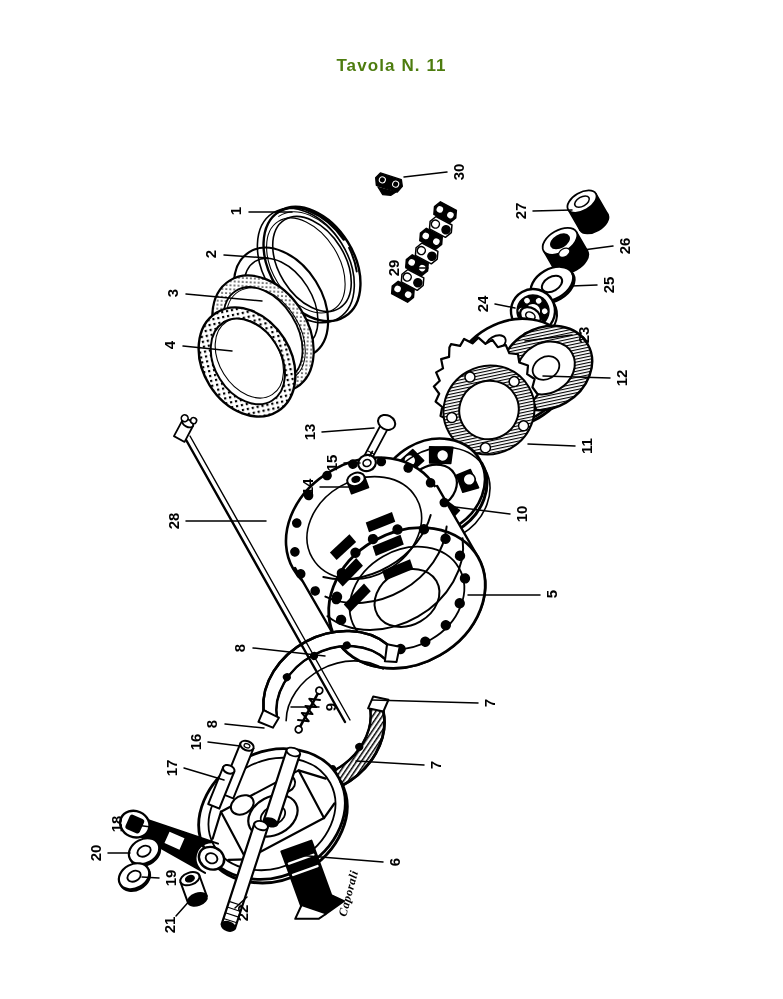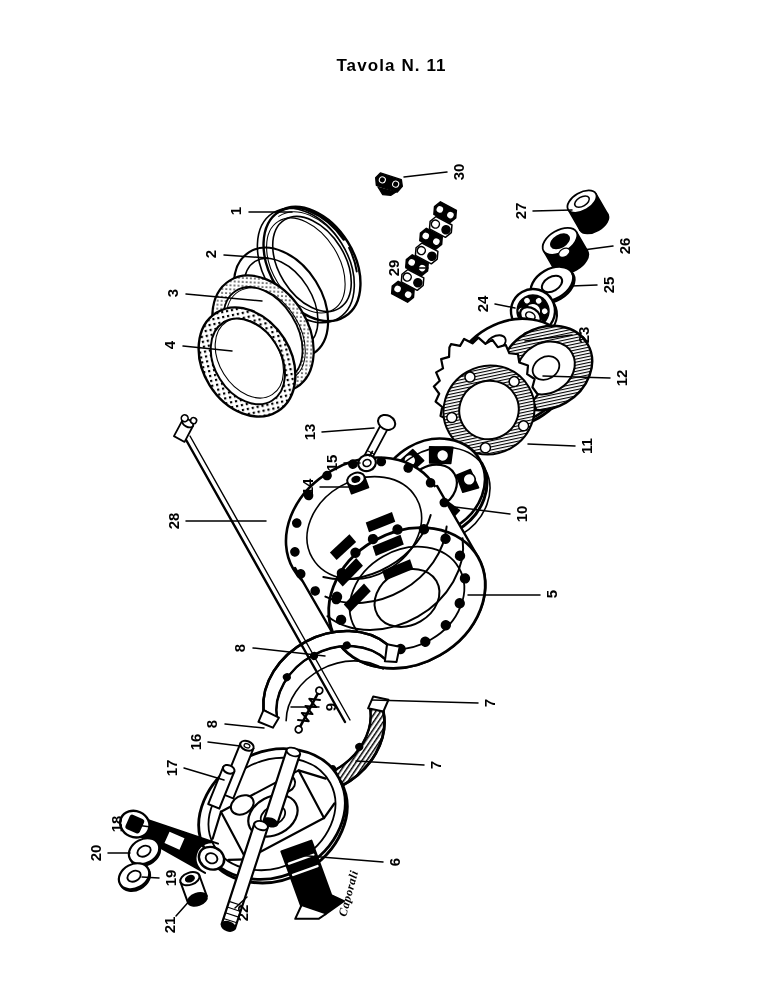--- a/index.html
+++ b/index.html
@@ -21,21 +21,21 @@
   #plate-title {
     position: absolute;
     left: 0;
     top: 56px;
     width: 783px;
     text-align: center;
     font-family: "Liberation Sans", sans-serif;
     font-size: 17px;
     font-weight: bold;
     letter-spacing: 1.1px;
-    color: #000000;
+    color: #4d7c0f;
   }
   #artboard {
     position: absolute;
     left: 0;
     top: 0;
     width: 783px;
     height: 999px;
   }
   #artboard svg {
     display: block;

